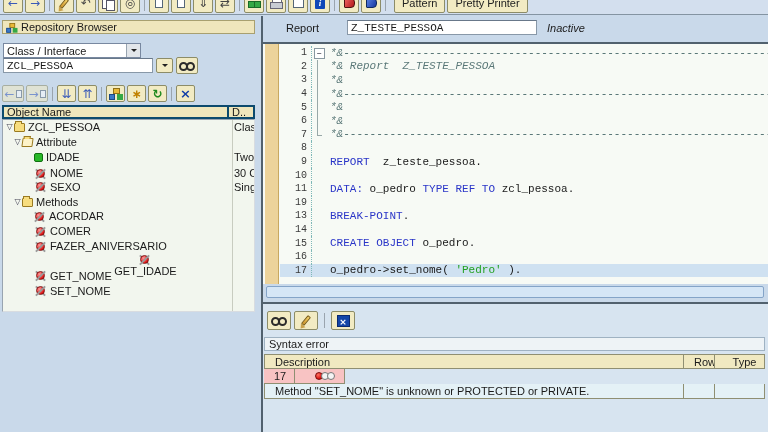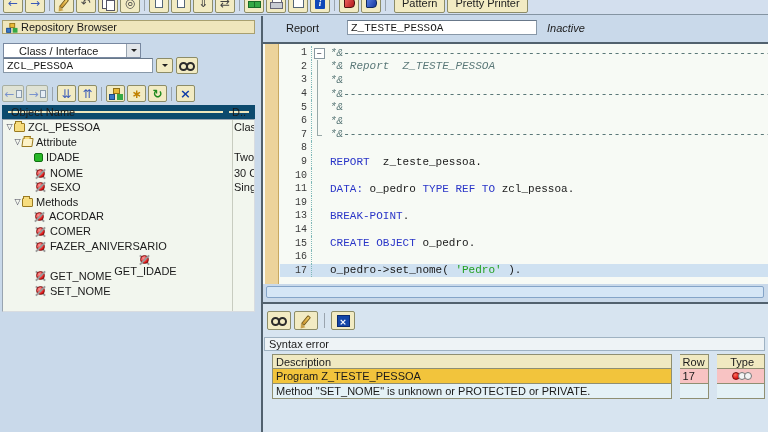--- a/index.html
+++ b/index.html
@@ -56,40 +56,40 @@
            border:2px solid #2a2a2a;border-radius:50%;}
   .i-glasses::before{left:0;}.i-glasses::after{right:0;}
   .i-bluesq{width:13px;height:12px;background:#1446a8;color:#fff;font:bold 9px/12px "DejaVu Sans",sans-serif;
             text-align:center;border:1px solid #0a2a70;}
 
   
   .lp-header{position:absolute;left:2px;top:20px;width:253px;height:14px;background:#efe6bc;
              border:1px solid #a8a070;display:flex;align-items:center;padding-left:2px;gap:2px;}
   .combo{position:absolute;left:3px;top:43px;width:138px;height:15px;background:#fff;border:1px solid #7888a0;
          display:flex;align-items:center;}
-  .combo .val{flex:1;padding-left:3px;white-space:nowrap;overflow:hidden;margin-left:12px;}
+  .combo .val{flex:1;padding-left:3px;white-space:nowrap;overflow:hidden;}
   .combo .dd{width:14px;height:13px;background:#e2e6ea;border-left:1px solid #98a4b0;
              display:flex;align-items:center;justify-content:center;}
   .caret{width:0;height:0;border:3.5px solid transparent;border-top-color:#222;margin-top:3px;}
   .field{position:absolute;background:#fff;border:1px solid #8898a8;border-top-color:#68788a;
          font-family:"Liberation Mono","DejaVu Sans Mono",monospace;font-size:11px;
          display:flex;align-items:center;padding-left:3px;white-space:nowrap;overflow:hidden;}
   .obj-name{left:3px;top:58px;width:150px;height:15px;}
   .btn{background:#f2ebc3;border:1px solid #8c8c68;border-radius:2px;display:flex;
        align-items:center;justify-content:center;position:absolute;}
   .obj-dd{left:156px;top:58px;width:17px;height:15px;}
   .obj-gl{left:176px;top:57px;width:22px;height:17px;}
   .lp-toolbar{position:absolute;left:2px;top:85px;height:17px;display:flex;align-items:center;gap:2px;}
   .ltbtn{height:17px;min-width:19px;display:flex;align-items:center;justify-content:center;
          background:#f2ebc3;border:1px solid #8c8c68;border-radius:2px;flex:none;}
   .ltbtn.wide{min-width:22px;}
   .ltbtn.dis{opacity:.55;}
   .lsep{width:1px;height:14px;background:#9aa4ae;margin:0 2px;flex:none;}
   .lp-colhead{position:absolute;left:2px;top:105px;width:253px;height:14px;display:flex;}
-  .lp-colhead .cell{background:#efe6bc;border:6px solid #0c4a6e;height:14px;display:flex;
+  .lp-colhead .cell{background:#efe6bc;border:2px solid #0c4a6e;height:14px;display:flex;
                     align-items:center;padding-left:3px;}
   .lp-colhead .c1{width:227px;}
   .lp-colhead .c2{width:26px;border-left:none;}
   .tree{position:absolute;left:2px;top:119px;width:253px;height:193px;background:#f2f6ee;
         border:1px solid #98a4b0;border-right-color:#d8dce0;border-bottom-color:#d8dce0;overflow:hidden;}
   .tree .coldiv{position:absolute;left:229px;top:0;bottom:0;border-left:1px solid #c8ccc0;}
   .trow{position:relative;height:14.85px;display:flex;align-items:center;white-space:nowrap;}
   .trow .exp{width:9px;font-size:8px;color:#445;text-align:center;flex:none;line-height:1;}
   .trow .lbl{margin-left:3px;}
   .trow .desc{position:absolute;left:231px;width:22px;overflow:hidden;}
@@ -146,21 +146,21 @@
           border-top:2px solid #51616e;}
   .bp-toolbar{position:absolute;left:4px;top:7px;display:flex;align-items:center;gap:3px;}
   .bpbtn{height:19px;min-width:24px;display:flex;align-items:center;justify-content:center;
          background:#f2ebc3;border:1px solid #8c8c68;border-radius:2px;flex:none;}
   .bp-sep{width:1px;height:15px;background:#9aa4ae;margin:0 3px;}
   .bp-section{position:absolute;left:1px;top:33px;width:501px;height:14px;background:#eef3f6;
               border:1px solid #9fb2c2;display:flex;align-items:center;padding-left:4px;}
   .etable{position:absolute;left:1px;top:50px;width:501px;}
   .erow{display:flex;height:15px;}
   .ecell{border:1px solid #8f8f72;border-top:none;display:flex;align-items:center;
-         padding-left:3px;white-space:nowrap;overflow:hidden;margin-left:8px;}
+         padding-left:10px;white-space:nowrap;overflow:hidden;}
   .erow .c-desc{width:420px;}
   .erow .c-row{width:31px;border-left:none;}
   .erow .c-type{width:50px;border-left:none;justify-content:center;}
   .erow.head .ecell{background:#f0e9c1;border-top:1px solid #8f8f72;}
   .erow.gold .c-desc{background:#f2c43c;}
   .erow.gold .c-row,.erow.gold .c-type{background:#f8c3c3;}
   .erow.info .ecell{background:#e4f1f6;}
   .tl{display:flex;align-items:center;}
   .tl b{width:8px;height:8px;border-radius:50%;border:1px solid #777;background:#f4f4f4;margin-left:-2px;}
   .tl b.on{background:radial-gradient(circle at 35% 30%,#ff7060,#d80f0f 70%);border-color:#7a0c0c;margin-left:0;}
@@ -479,21 +479,20 @@
         </div>
       </div>
     <div class="bp-section">Syntax error</div>
     <div class="etable" id="etable">
         <div class="erow head">
           <div class="ecell c-desc">Description</div>
           <div class="ecell c-row">Row</div>
           <div class="ecell c-type">Type</div>
         </div>
         <div class="erow gold">
-          <div class="ecell c-desc">Program Z_TESTE_PESSOA</div>
           <div class="ecell c-row">17</div>
           <div class="ecell c-type">
             <span class="tl">
               <b class="on"></b>
               <b></b>
               <b></b>
             </span>
           </div>
         </div>
         <div class="erow info">

